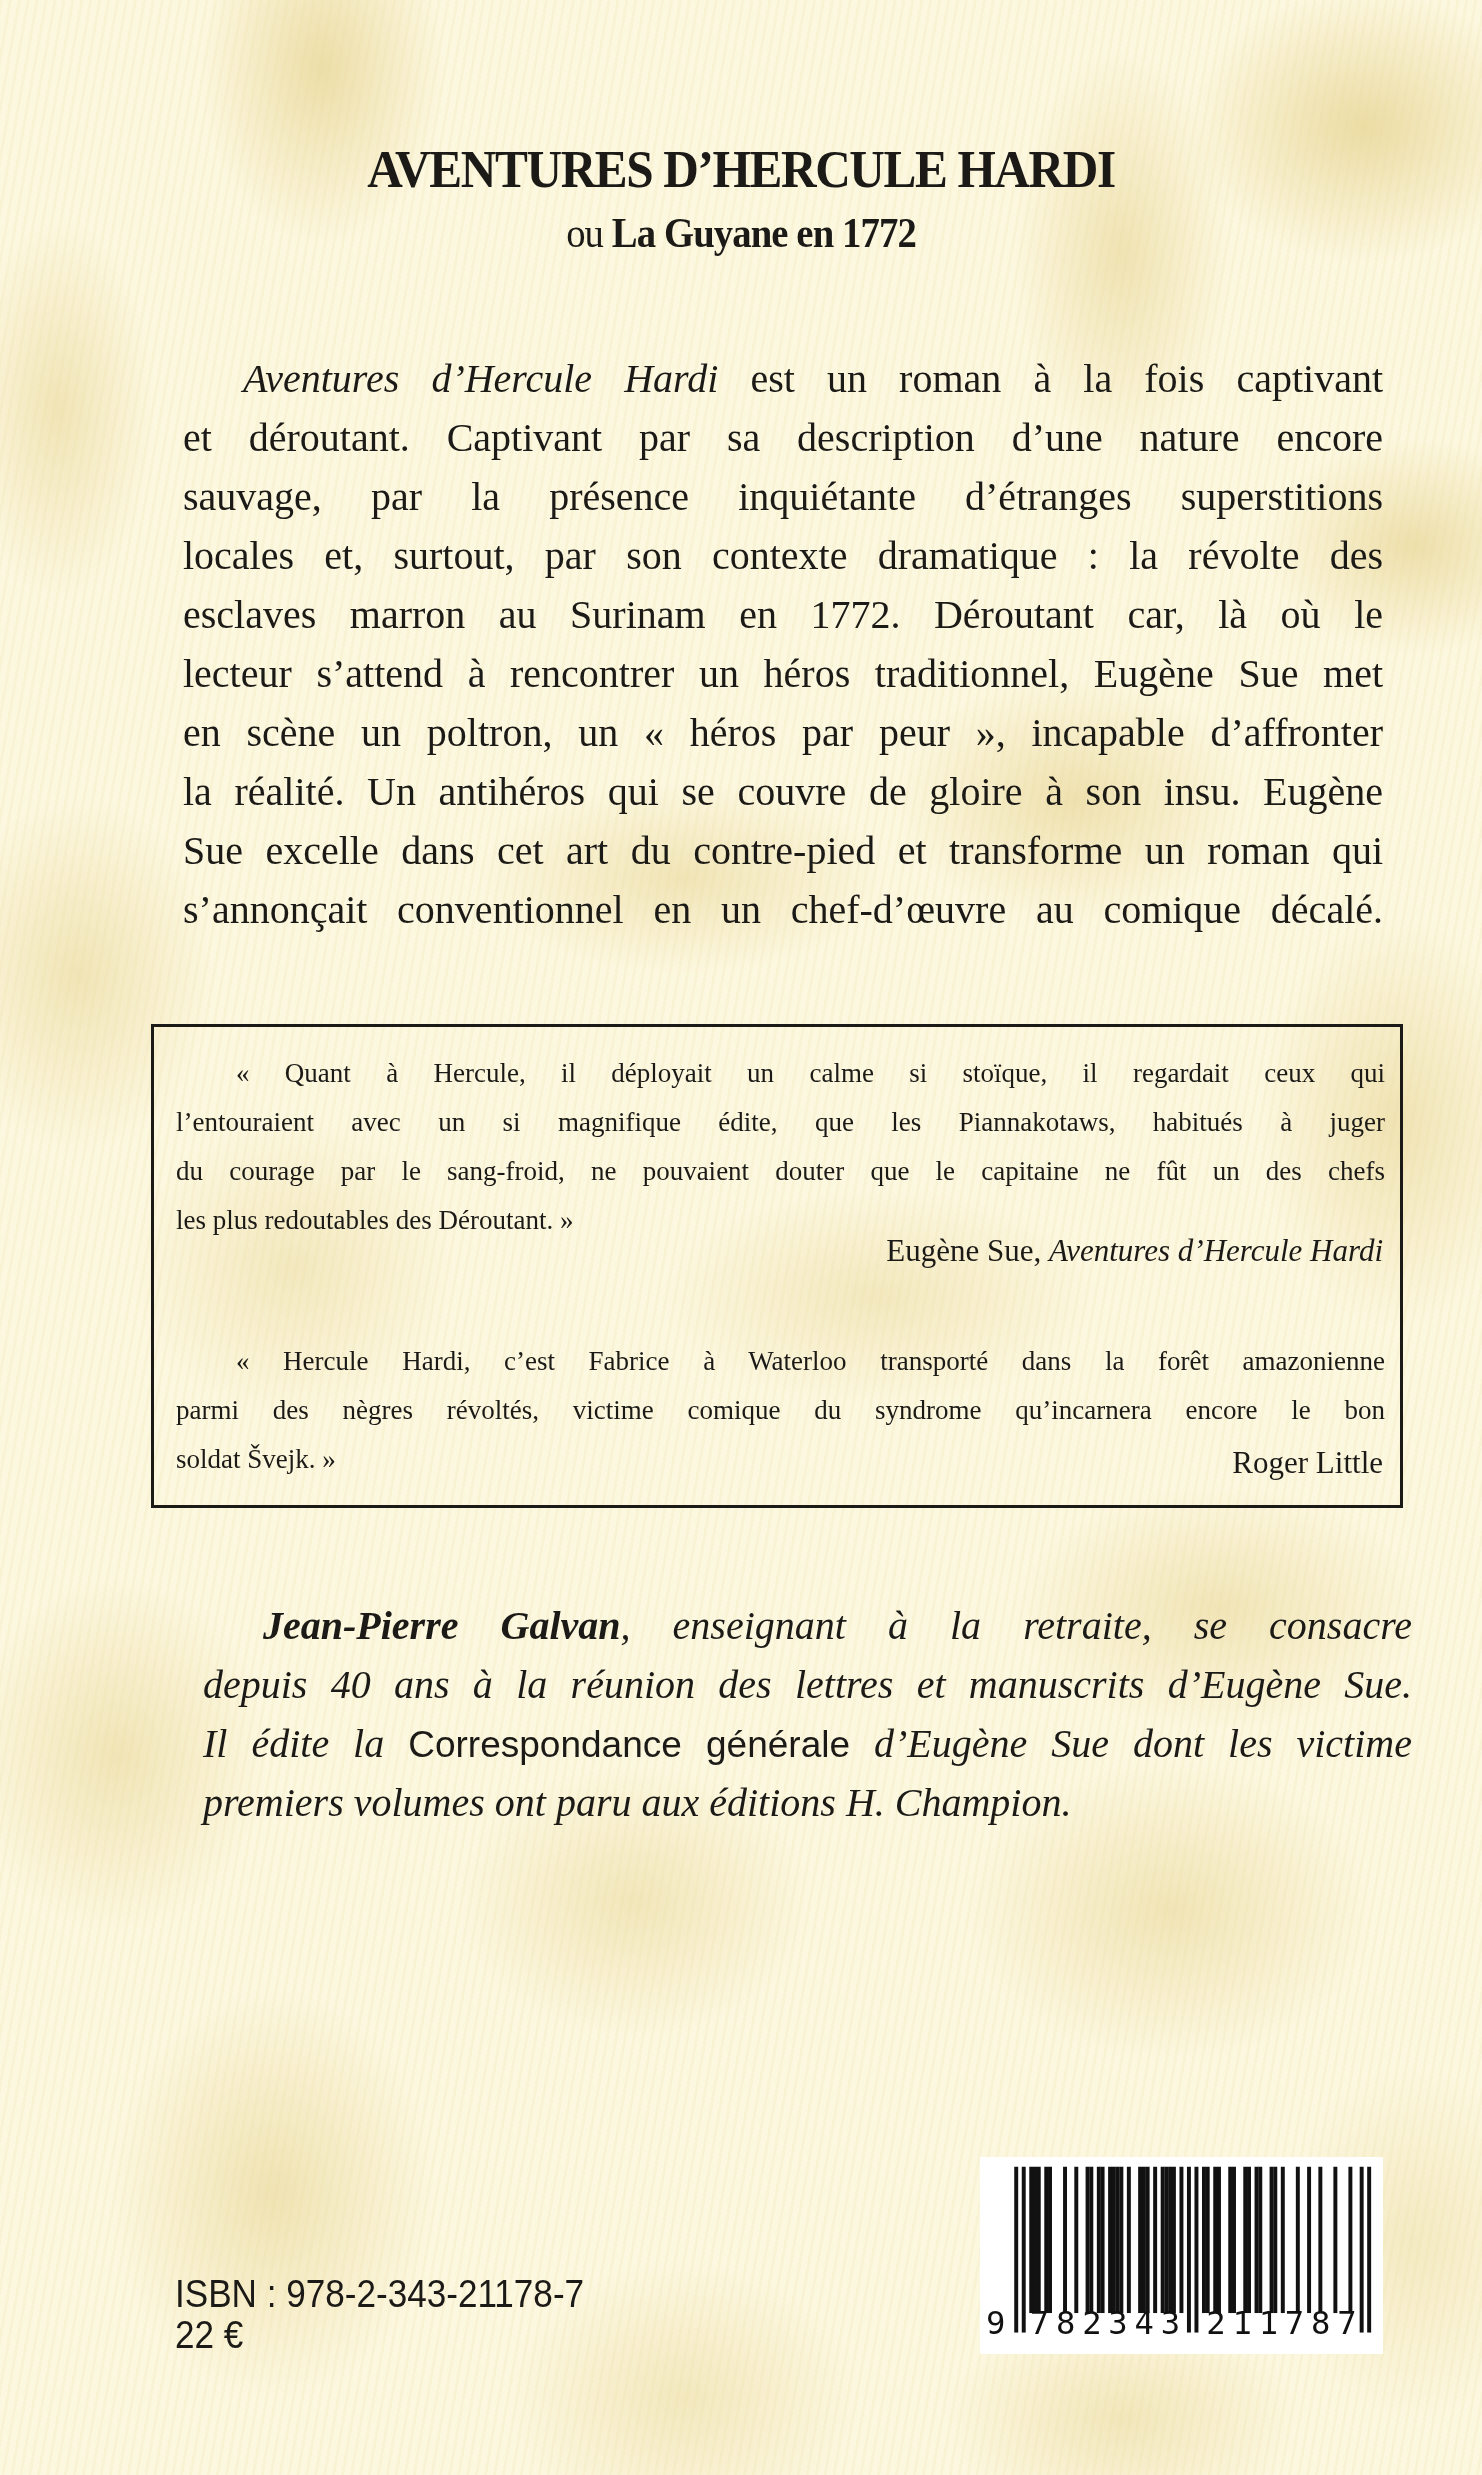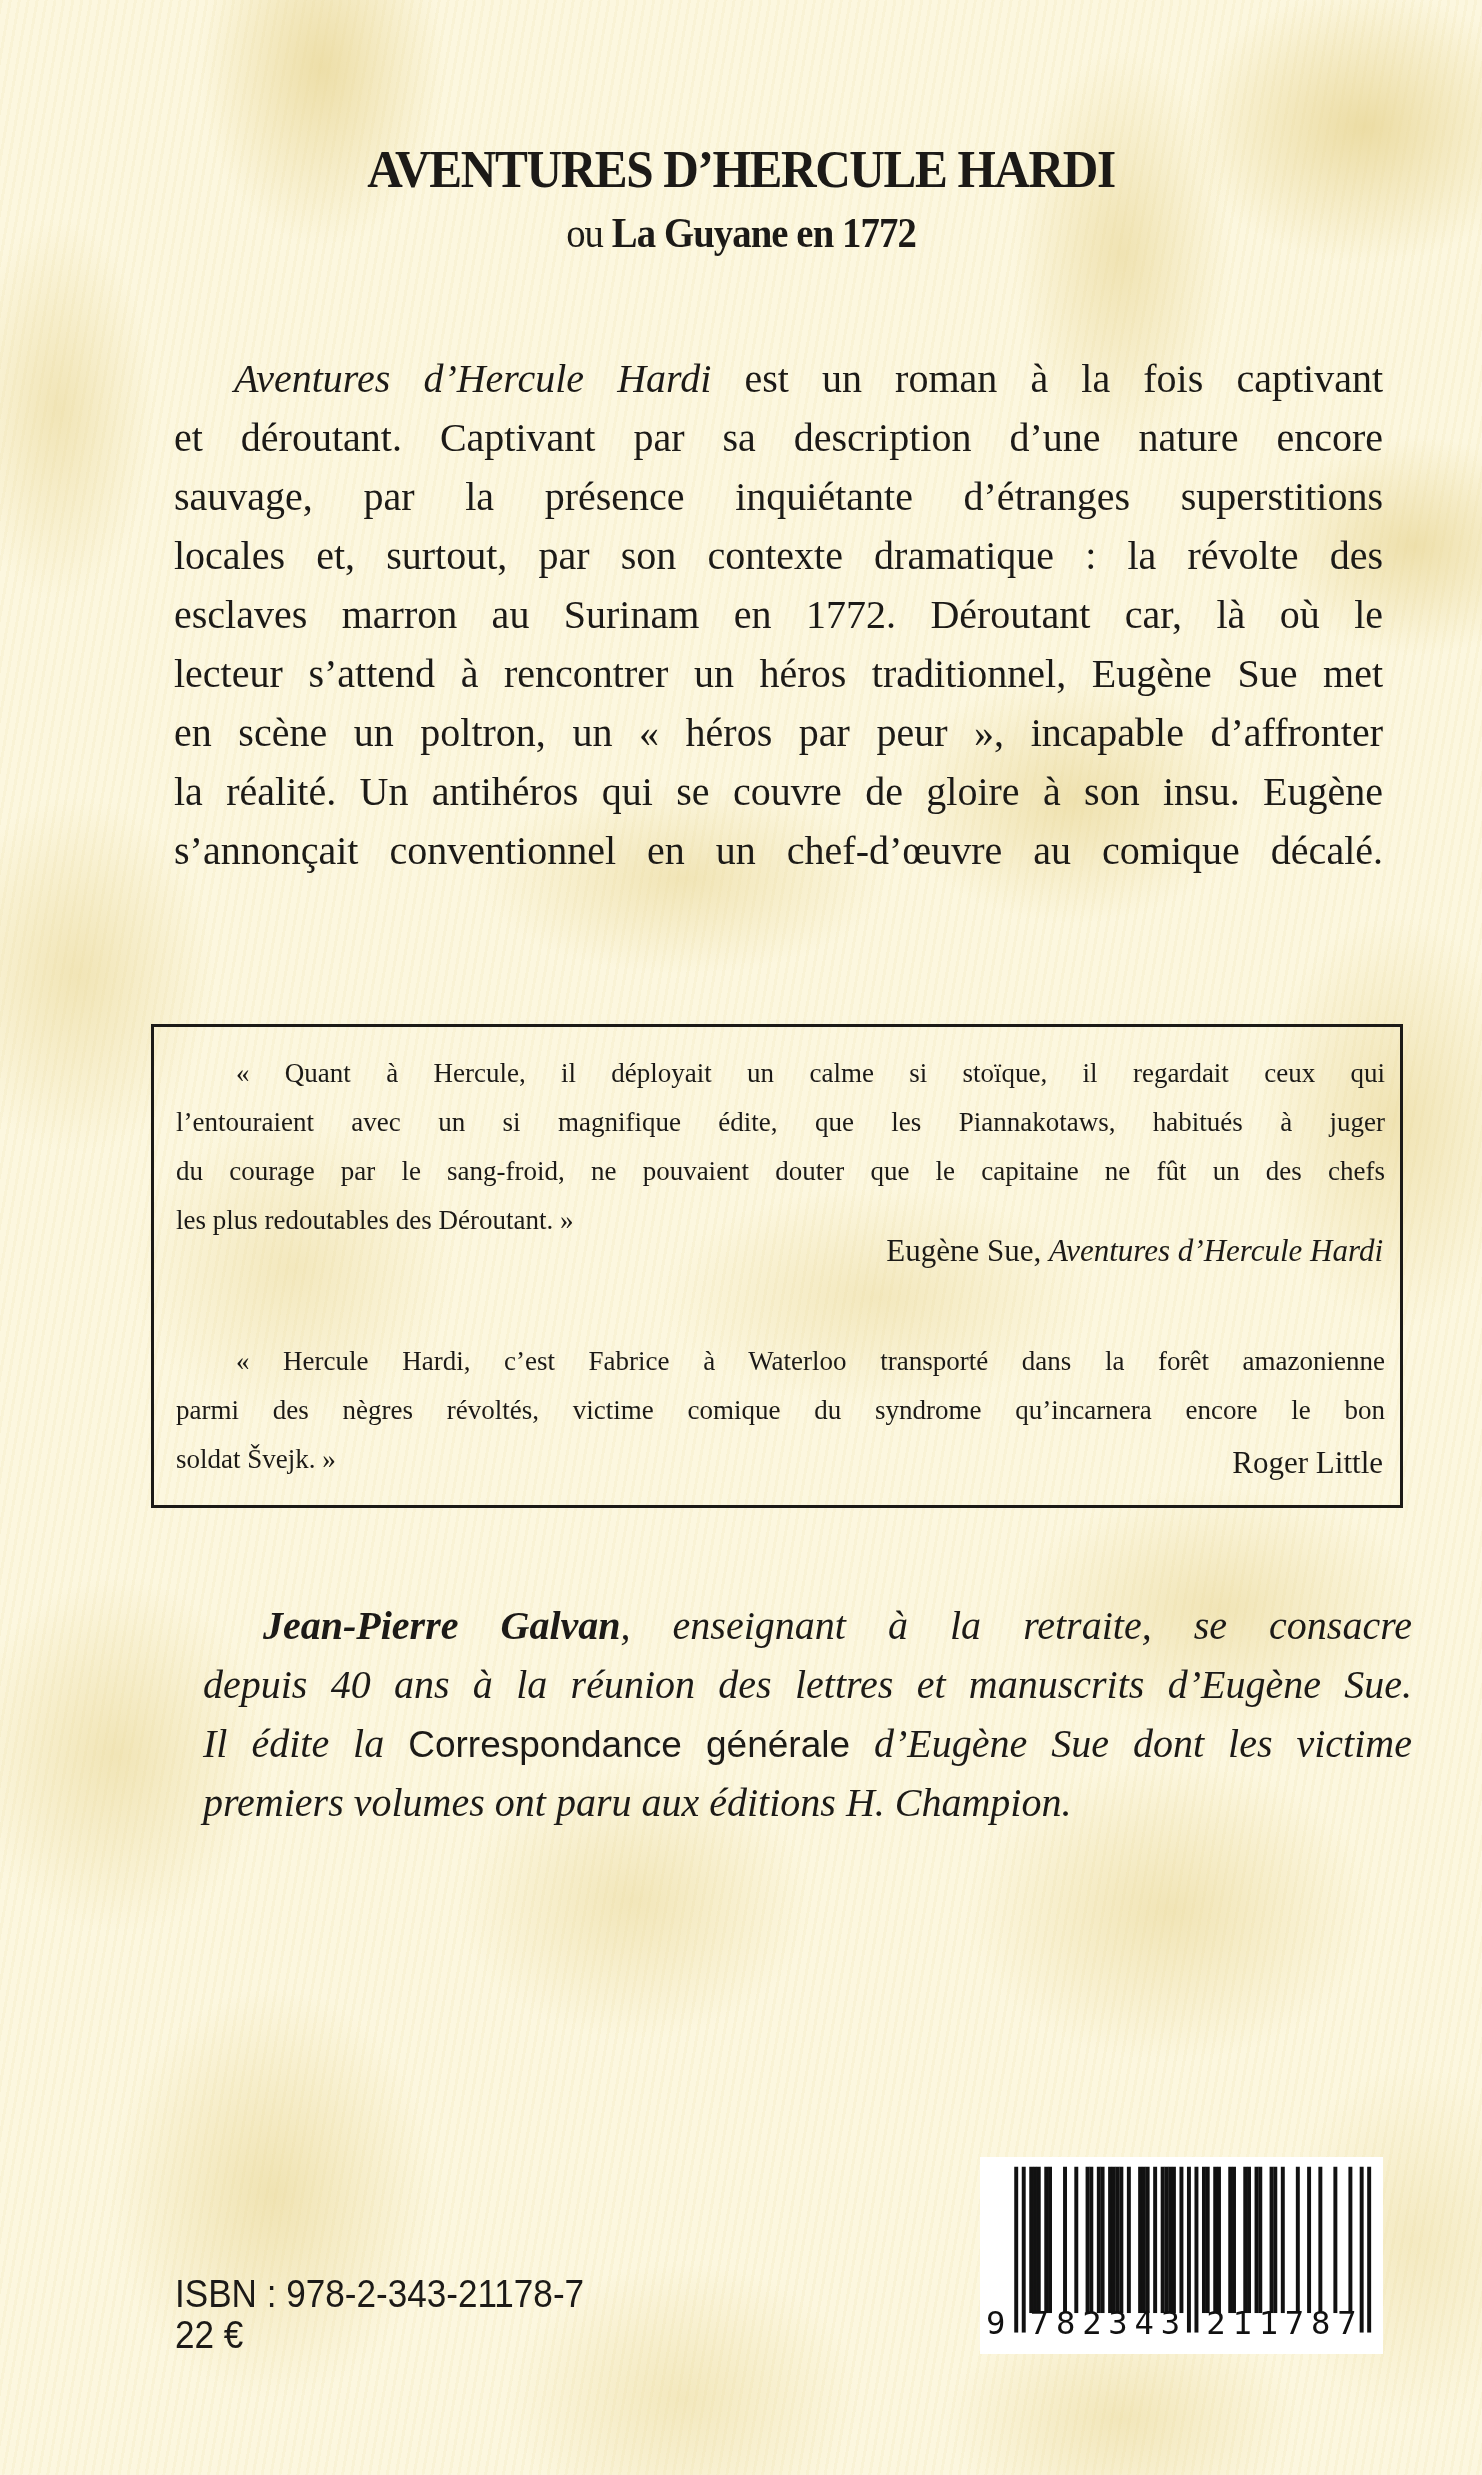--- a/index.html
+++ b/index.html
@@ -50,21 +50,21 @@
 
   .para { left: 174px; width: 1209px; }
   .line {
     display: block; white-space: nowrap; text-align: justify; text-align-last: justify;
     overflow: visible;
   }
   .line.last { text-align-last: left; }
   .line.indent { padding-left: 60px; }
 
   .body-text { top: 349px; font-size: 40px; line-height: 59px; }
-  .body-text .line { height: 59px; }
+  .body-text .line { height: 59px; margin-left: 9px; }
 
   .quote-box {
     left: 151px; top: 1024px; width: 1246px; height: 478px;
     border: 3.9px solid #1c1a17; box-sizing: content-box;
   }
   .quote { left: 176px; width: 1209px; font-size: 27px; line-height: 49px; }
   .quote .line { height: 49px; }
   .quote1 { top: 1049px; }
   .attr1 { left: 174px; width: 1209px; top: 1231px; font-size: 31px; line-height: 39px; text-align: right; }
   .quote2 { top: 1293px; margin-top: 44px; }
@@ -96,20 +96,21 @@
 
 <div class="abs para body-text">
     <span class="line indent"><span class="it">Aventures d’Hercule Hardi</span><span> est un roman à la fois captivant</span></span>
     <span class="line"><span>et déroutant. Captivant par sa description d’une nature encore</span></span>
     <span class="line"><span>sauvage, par la présence inquiétante d’étranges superstitions</span></span>
     <span class="line"><span>locales et, surtout, par son contexte dramatique : la révolte des</span></span>
     <span class="line"><span>esclaves marron au Surinam en 1772. Déroutant car, là où le</span></span>
     <span class="line"><span>lecteur s’attend à rencontrer un héros traditionnel, Eugène Sue met</span></span>
     <span class="line"><span>en scène un poltron, un « héros par peur », incapable d’affronter</span></span>
     <span class="line"><span>la réalité. Un antihéros qui se couvre de gloire à son insu. Eugène</span></span>
+    <span class="line"><span>Sue excelle dans cet art du contre-pied et transforme un roman qui</span></span>
     <span class="line"><span>s’annonçait conventionnel en un chef-d’œuvre au comique décalé.</span></span>
   </div>
 
 <div class="abs quote-box"></div>
 <div class="abs para quote quote1">
     <span class="line indent"><span>« Quant à Hercule, il déployait un calme si stoïque, il regardait ceux qui</span></span>
     <span class="line"><span>l’entouraient avec un si magnifique édite, que les Piannakotaws, habitués à juger</span></span>
     <span class="line"><span>du courage par le sang-froid, ne pouvaient douter que le capitaine ne fût un des chefs</span></span>
     <span class="line last"><span>les plus redoutables des Déroutant. »</span></span>
   </div>

